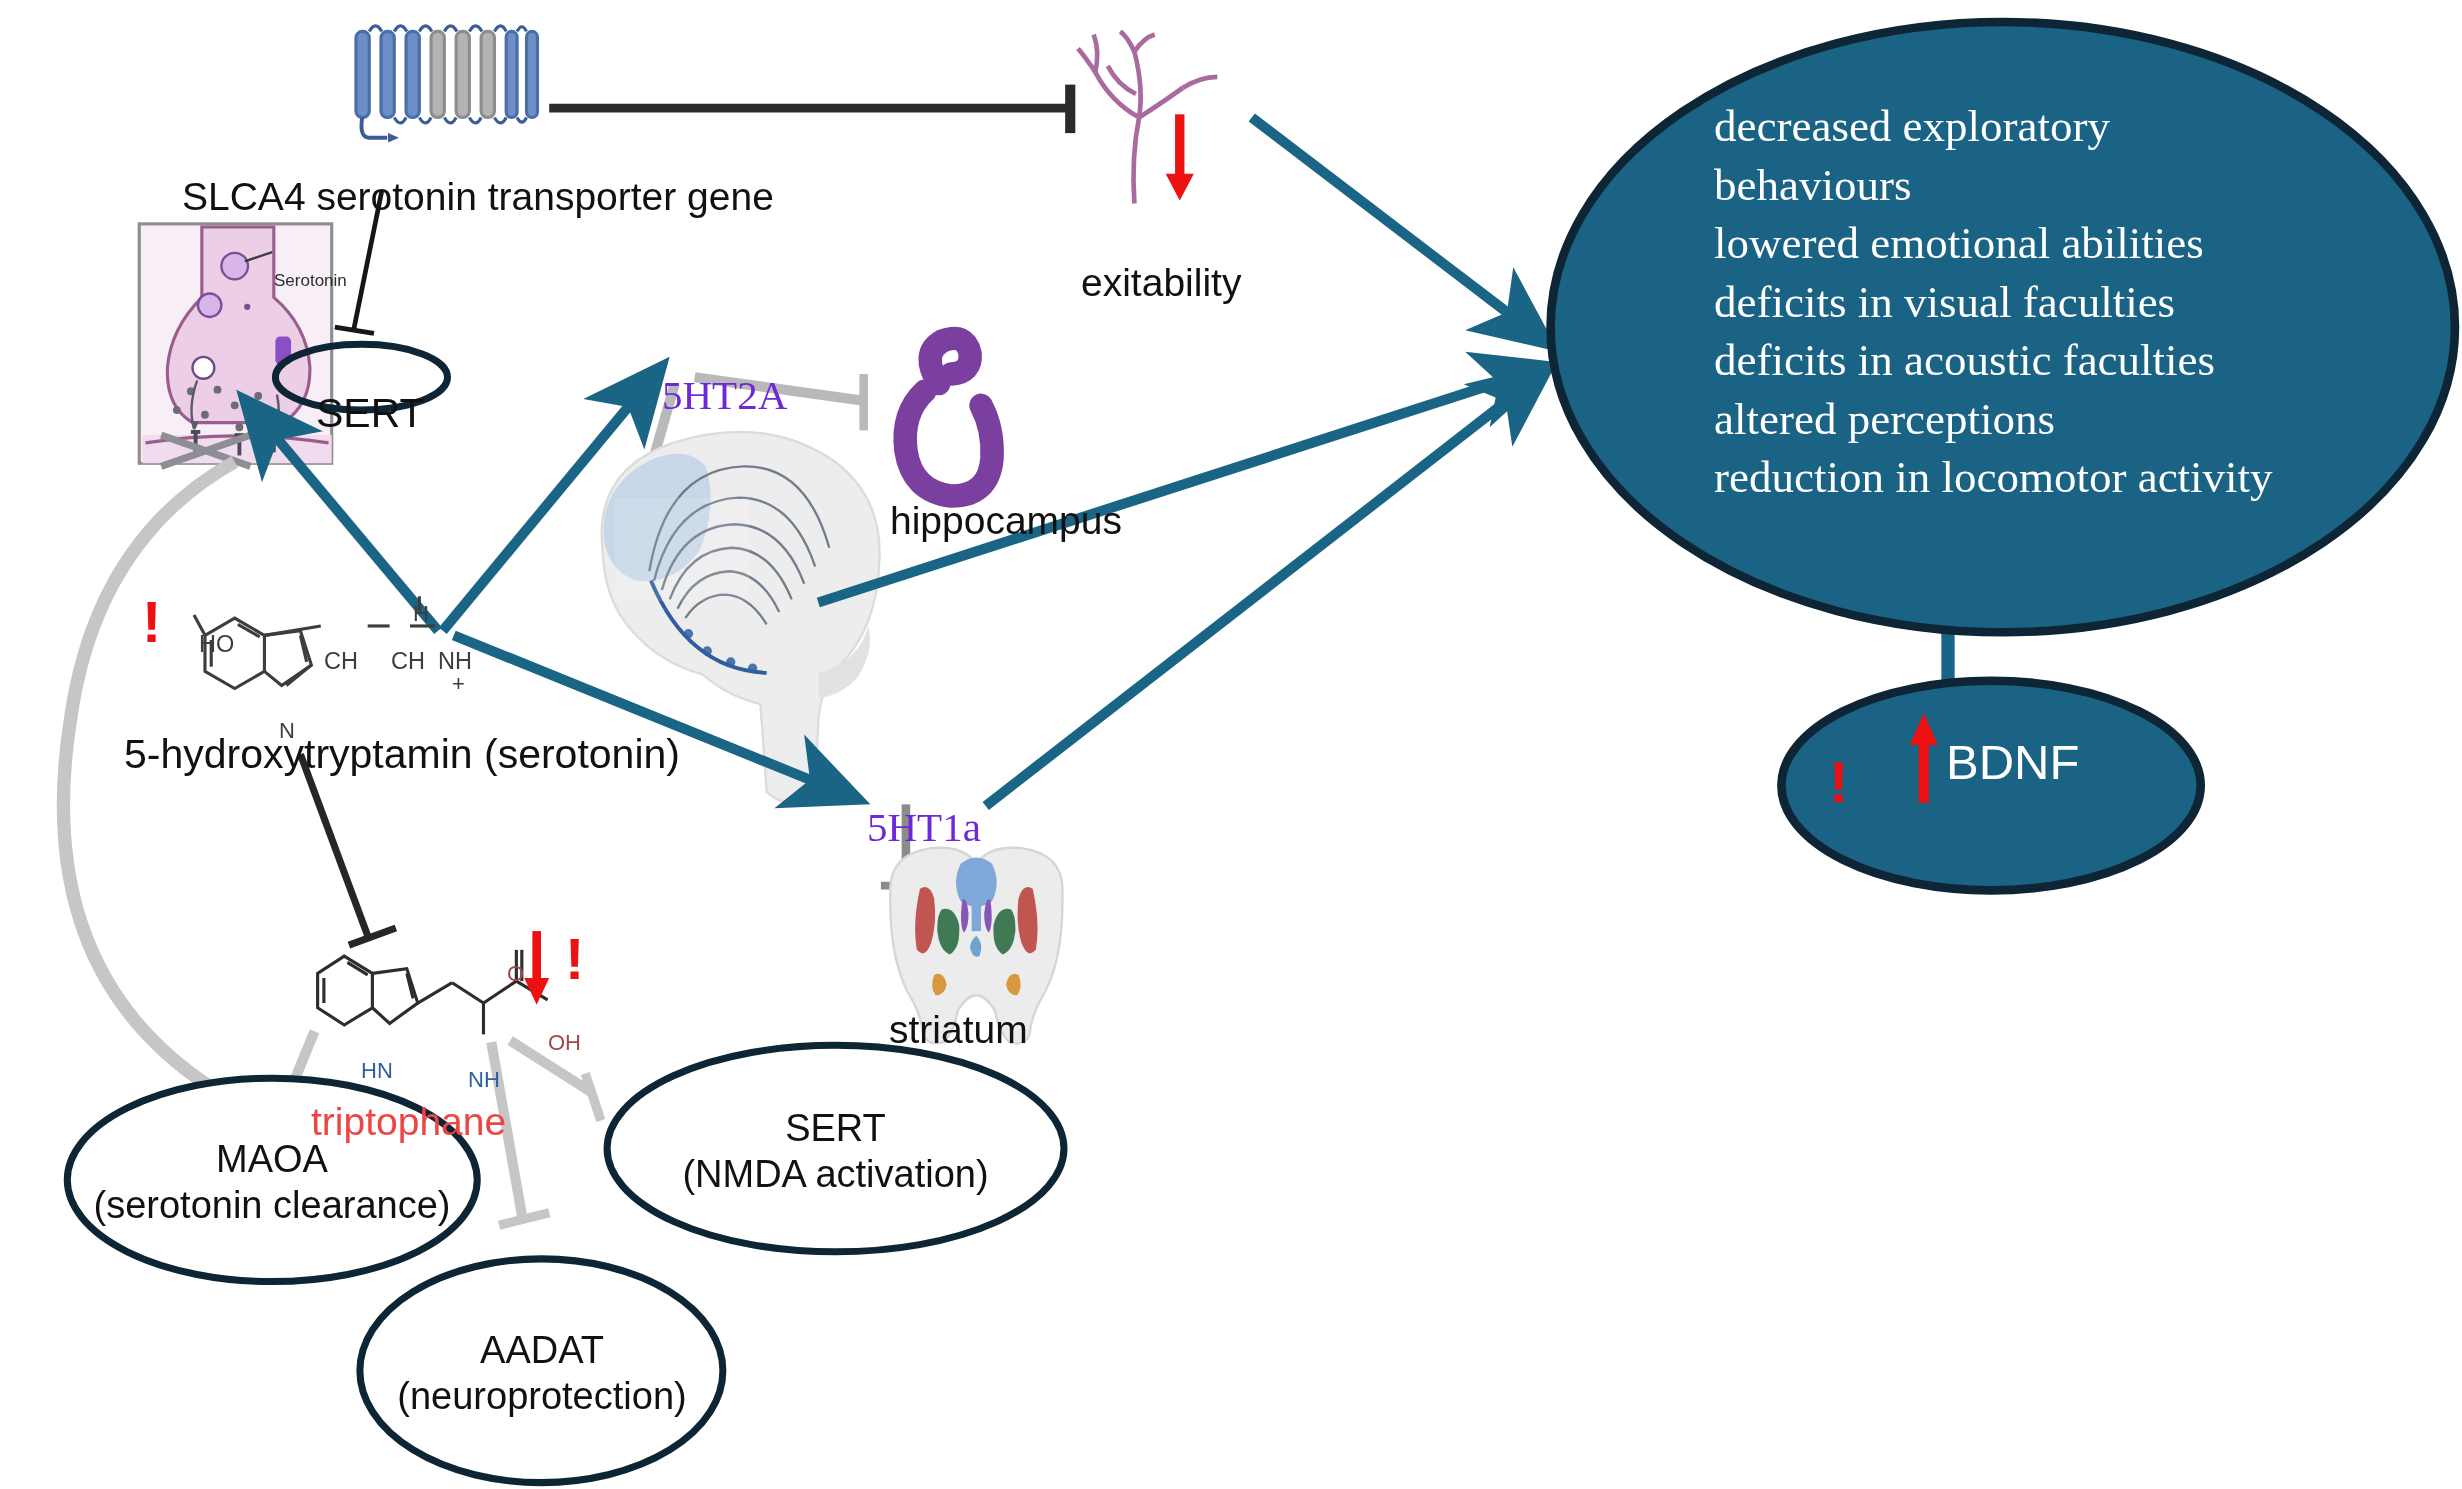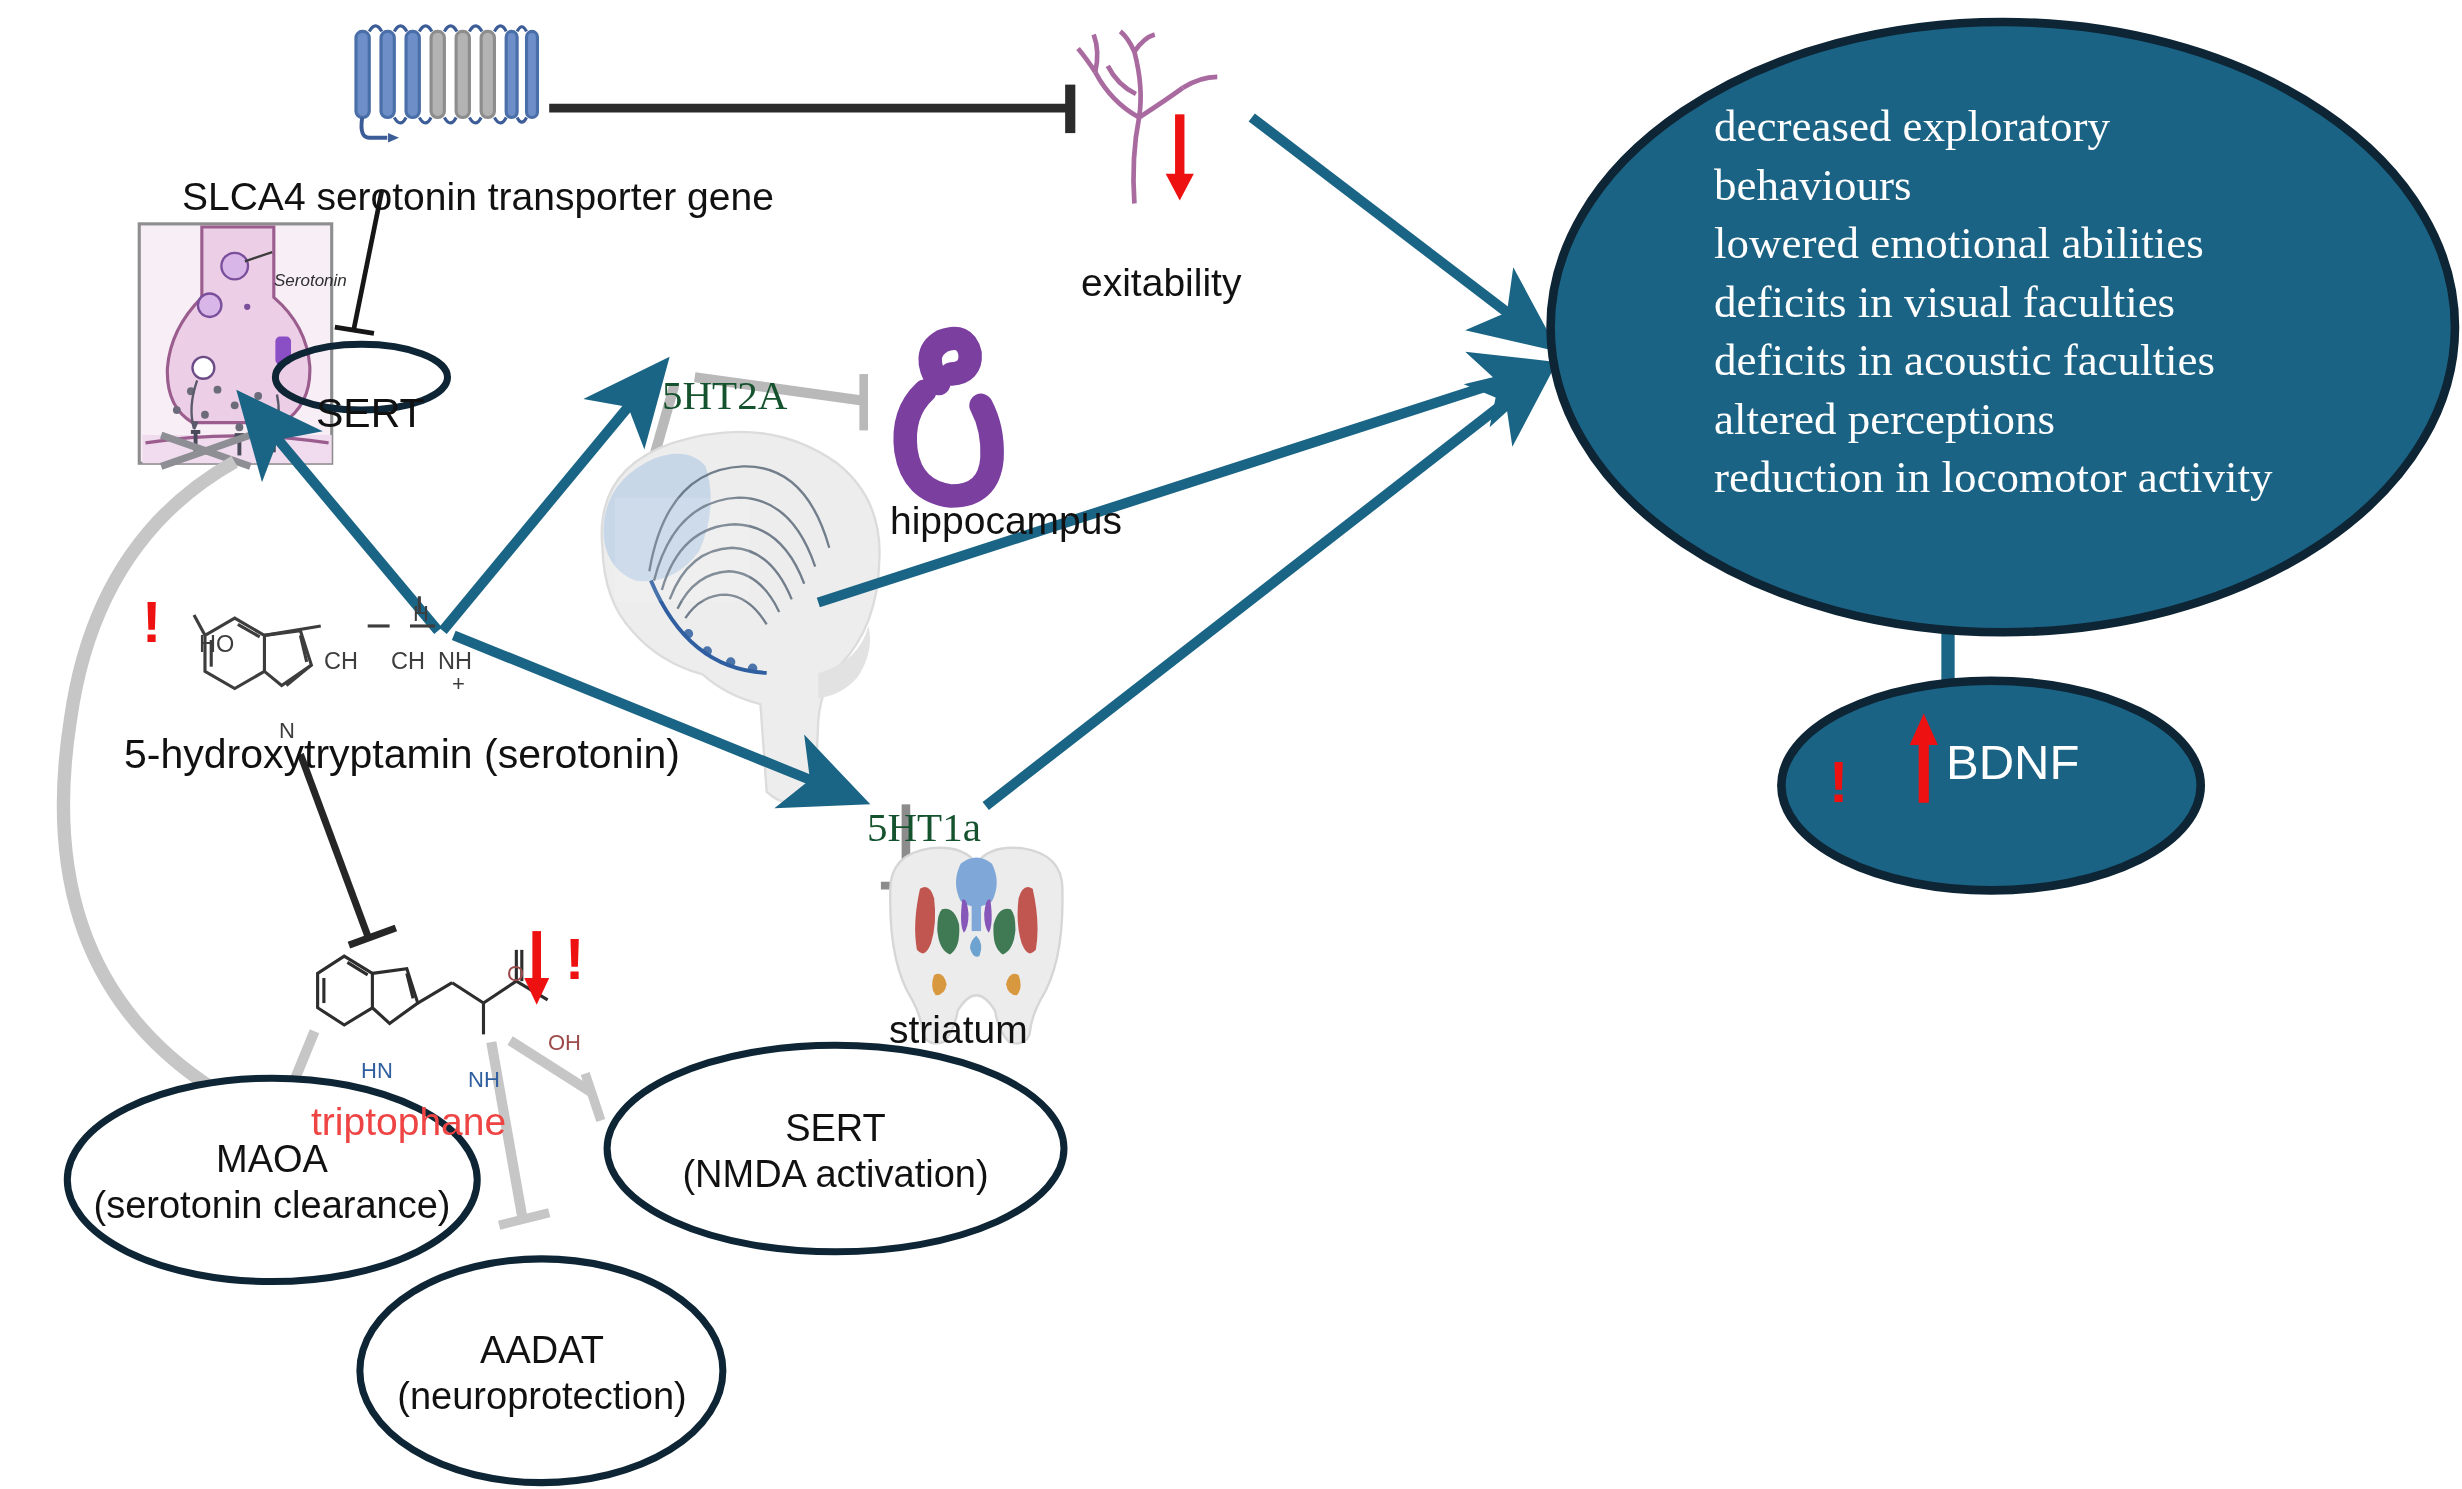--- a/index.html
+++ b/index.html
@@ -2,21 +2,21 @@
 <html style="font-size:12.5px"><head>
 <meta charset="utf-8">
 <style>
   html,body{margin:0;padding:0;background:#ffffff;}
   body{width:2462px;height:1489px;position:relative;overflow:hidden;
        font-family:"Liberation Sans",sans-serif;}
   #stage{position:absolute;inset:0;width:2462px;height:1489px;}
   svg.layer{position:absolute;left:0;top:0;width:2462px;height:1489px;overflow:visible;}
   .lbl{position:absolute;color:#111111;white-space:nowrap;
        font-family:"Liberation Sans",sans-serif;margin-top:36px;}
-  .lbl-serif{font-family:"Liberation Serif",serif;color:#14532d;}
+  .lbl-serif{font-family:"Liberation Serif",serif;color:#6d28d9;}
   .bang{position:absolute;color:#ee1111;font-weight:bold;
         font-family:"Liberation Sans",sans-serif;line-height:1;}
   .ellipse-txt{position:absolute;display:flex;flex-direction:column;
                align-items:center;justify-content:center;text-align:center;
                color:#111111;line-height:1.22;}
   #outcome-text{position:absolute;color:#ffffff;
       font-family:"Liberation Serif",serif;font-size:45px;line-height:1.30;
       left:1714px;top:97px;width:704px;}
   #bdnf-text{position:absolute;color:#ffffff;
       font-family:"Liberation Sans",sans-serif;font-size:49px;
@@ -295,21 +295,21 @@
 
     <ellipse cx="2545" cy="1004" rx="268" ry="134" fill="#1b6384" stroke="#0d2534" stroke-width="11"></ellipse>
     <g>
       <line x1="2459" y1="1026" x2="2459" y2="940" stroke="#ee1111" stroke-width="13"></line>
       <path d="M2441,952 L2477,952 L2459,912 Z" fill="#ee1111"></path>
     </g>
   </svg>
 
   <div class="lbl" style="left:182px;top:139px;font-size:39px;">SLCA4 serotonin transporter gene</div>
 
-  <div class="lbl" style="left:274px;top:235px;font-size:17px;color:#2f2f2f;font-style:italic;">Serotonin</div>
+  <div class="lbl" style="left:274px;top:235px;font-size:17px;color:#2f2f2f;">Serotonin</div>
 
   <div class="lbl" style="left:316px;top:354px;font-size:41px;">SERT</div>
 
   <div class="lbl" style="left:1081px;top:225px;font-size:39px;">exitability</div>
 
   <div class="lbl lbl-serif" style="left:662px;top:335px;font-size:41px;">5HT2A</div>
 
   <div class="lbl" style="left:890px;top:463px;font-size:39px;">hippocampus</div>
 
   <div class="lbl lbl-serif" style="left:867px;top:767px;font-size:41px;">5HT1a</div>

